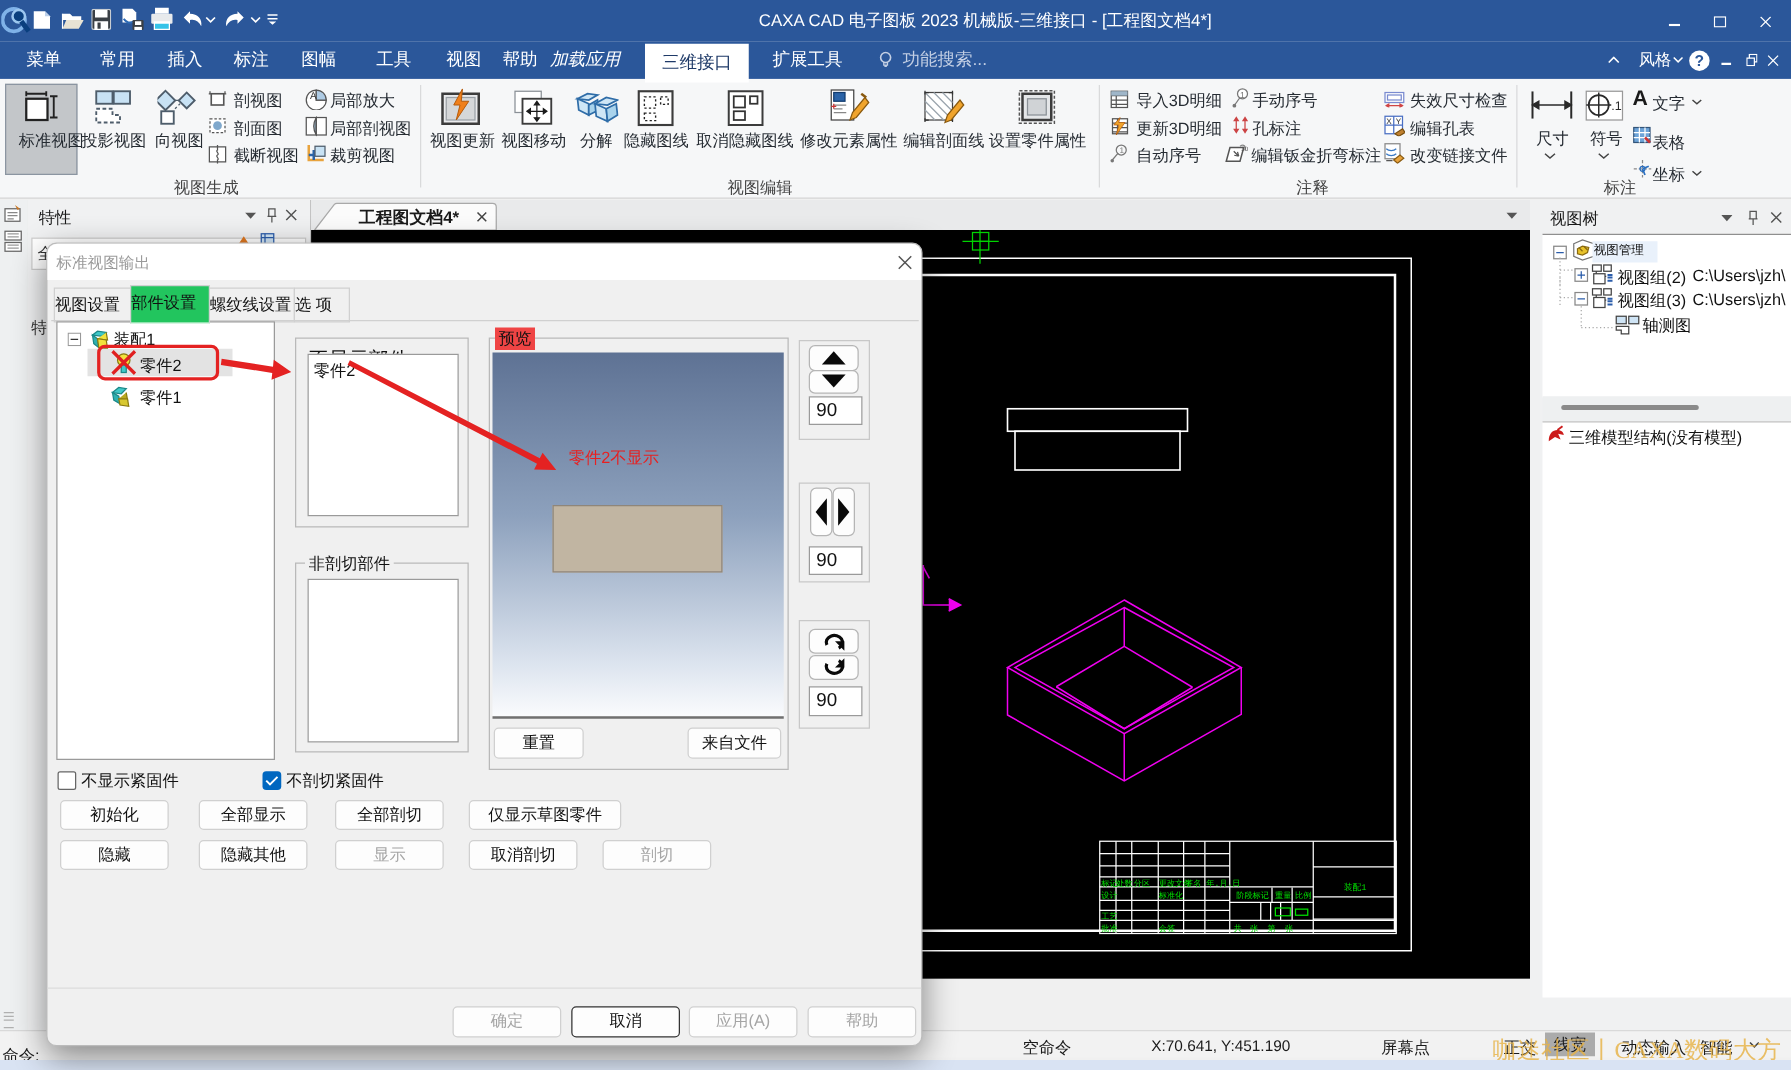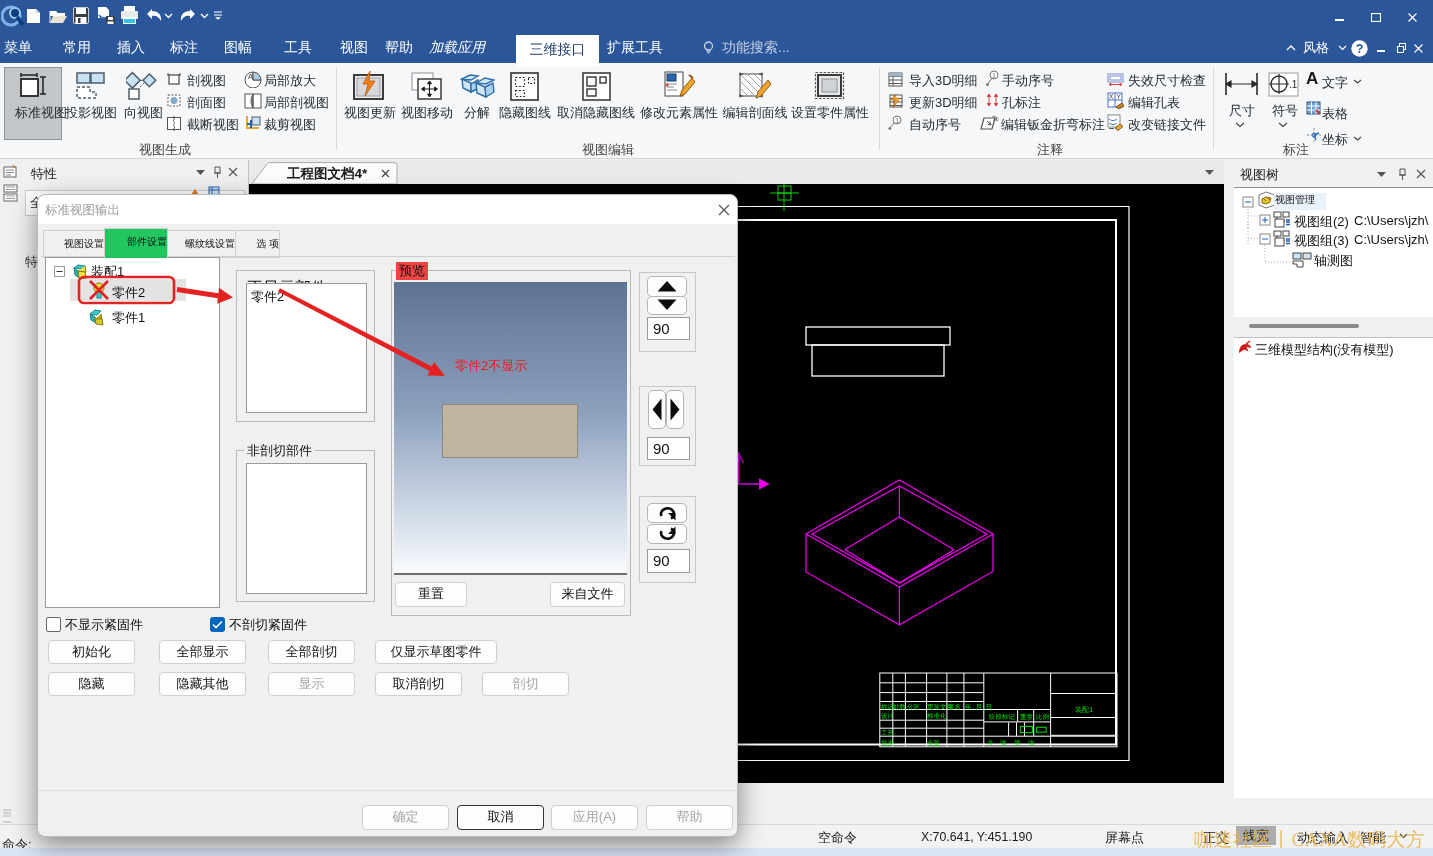--- a/index.html
+++ b/index.html
@@ -1,21 +1,21 @@
 <!DOCTYPE html>
 <html><head>
 <meta charset="utf-8">
 <style>
 html,body{margin:0;padding:0;}
 body{width:1433px;height:856px;overflow:hidden;position:relative;font-family:"Liberation Sans",sans-serif;background:#f0f0f0;}
 .abs{position:absolute;}
 
 #titlebar{left:0;top:0;width:1433px;height:33px;background:#2b579a;}
 #tabrow{left:0;top:33px;width:1433px;height:30px;background:#2b579a;}
-.rtab{position:absolute;top:0;height:30px;line-height:29px;color:#fff;font-size:14px;text-align:left;}
+.rtab{position:absolute;top:0;height:30px;line-height:29px;color:#fff;font-size:14px;text-align:right;}
 #tabactive{position:absolute;top:2px;height:31px;background:#fff;color:#1f3a68;font-size:14px;line-height:28px;text-align:center;z-index:5;}
 #blueline{left:0;top:60px;width:1433px;height:3px;background:#2b579a;z-index:1;}
 
 #ribbon{left:0;top:63px;width:1433px;height:95px;background:#f6f7f8;border-bottom:1px solid #d4d4d4;}
 .glabel{position:absolute;font-size:13px;color:#444;top:78px;}
 .gsep{position:absolute;top:5px;height:82px;width:1px;background:#d9dadb;}
 .rbtxt{position:absolute;font-size:13px;color:#262c33;white-space:nowrap;letter-spacing:0px;}
 
 #sidebar{left:0;top:160px;width:22px;height:665px;background:#eef0f1;border-right:1px solid #dcdcdc;}
 #proppanel{left:22px;top:160px;width:226px;height:665px;background:#f0f1f2;border-right:1px solid #c3c3c3;}
@@ -24,21 +24,21 @@
 #canvas{left:249px;top:184px;width:975px;height:599px;background:#000;}
 #cmdarea{left:249px;top:783px;width:975px;height:41px;background:#f0f0f0;}
 #rsplit{left:1224px;top:160px;width:9px;height:665px;background:#f0f1f2;}
 #treepanel{left:1233px;top:160px;width:200px;height:665px;background:#f0f1f2;}
 
 #statusbar{left:0;top:824px;width:1433px;height:21px;background:#f2f2f2;border-top:1px solid #d9d9d9;font-size:13px;color:#1a1a1a;}
 #bluestrip{left:0;top:848px;width:1433px;height:8px;background:#d9e3f3;}
 
 #dialog{left:37px;top:194px;width:699px;height:641px;background:#f0f0f0;border-radius:8px;box-shadow:0 8px 26px rgba(0,0,0,0.45);border:1px solid #bbb;}
 #dlgtitle{position:absolute;left:0;top:0;width:100%;height:29px;background:#fff;border-radius:8px 8px 0 0;}
-.dtab{position:absolute;top:35px;height:26px;background:#f0f0f0;border:1px solid #d0d0d0;font-size:10px;color:#111;text-align:right;line-height:25px;}
+.dtab{position:absolute;top:35px;height:26px;background:#f0f0f0;border:1px solid #d0d0d0;font-size:13px;color:#111;text-align:left;line-height:25px;}
 .listbox{position:absolute;background:#fff;border:1px solid #8a8a8a;}
 .grpbox{position:absolute;border:1px solid #b9b9b9;}
 .btn{position:absolute;background:#fdfdfd;border:1px solid #d0d0d0;border-radius:4px;font-size:13px;color:#111;text-align:center;}
 .btn.dis{color:#a5a5a5;}
 .spinfield{position:absolute;background:#fff;border:1px solid #9a9a9a;font-size:15px;color:#111;padding-left:5px;}
 .spinbtn{position:absolute;background:#fdfdfd;border:1px solid #b5b5b5;border-radius:5px;}
 </style>
 </head>
 <body>
 <div class="abs" id="titlebar">
@@ -84,20 +84,21 @@
  <svg class="abs" style="left:180px;top:8px" width="18" height="15" viewBox="0 0 18 15">
       <path d="M10 1 L15 6 L10 11 v-3 c-4 -1 -7 1 -9 5 c-1 -6 3 -10 9 -10 z" fill="#fff"></path>
     </svg>
  <svg class="abs" style="left:200px;top:13px" width="9" height="6" viewBox="0 0 9 6">
       <path d="M1 1 l3.5 3.5 L8 1" stroke="#fff" stroke-width="1.4" fill="none"></path>
     </svg>
  <svg class="abs" style="left:213px;top:11px" width="10" height="9" viewBox="0 0 10 9">
       <path d="M1 1 h8 M1 4 h8" stroke="#fff" stroke-width="1.2"></path>
       <path d="M2 6.2 l3 2.5 3 -2.5 z" fill="#fff"></path>
     </svg>
+ <div class="abs" style="left:607px;top:8px;font-size:13.5px;color:#fff;">CAXA CAD 电子图板 2023 机械版-三维接口 - [工程图文档4*]</div>
  <svg class="abs" style="left:1335px;top:19px" width="9" height="2" viewBox="0 0 9 2">
       <rect width="9" height="2" fill="#fff"></rect>
     </svg>
  <svg class="abs" style="left:1371px;top:13px" width="10" height="9" viewBox="0 0 10 9">
       <rect x="0.5" y="0.5" width="9" height="8" fill="none" stroke="#fff" stroke-width="1.1"></rect>
     </svg>
  <svg class="abs" style="left:1408px;top:13px" width="9" height="9" viewBox="0 0 9 9">
       <path d="M0.5 0.5 L8.5 8.5 M8.5 0.5 L0.5 8.5" stroke="#fff" stroke-width="1.1"></path>
     </svg>
 </div>

